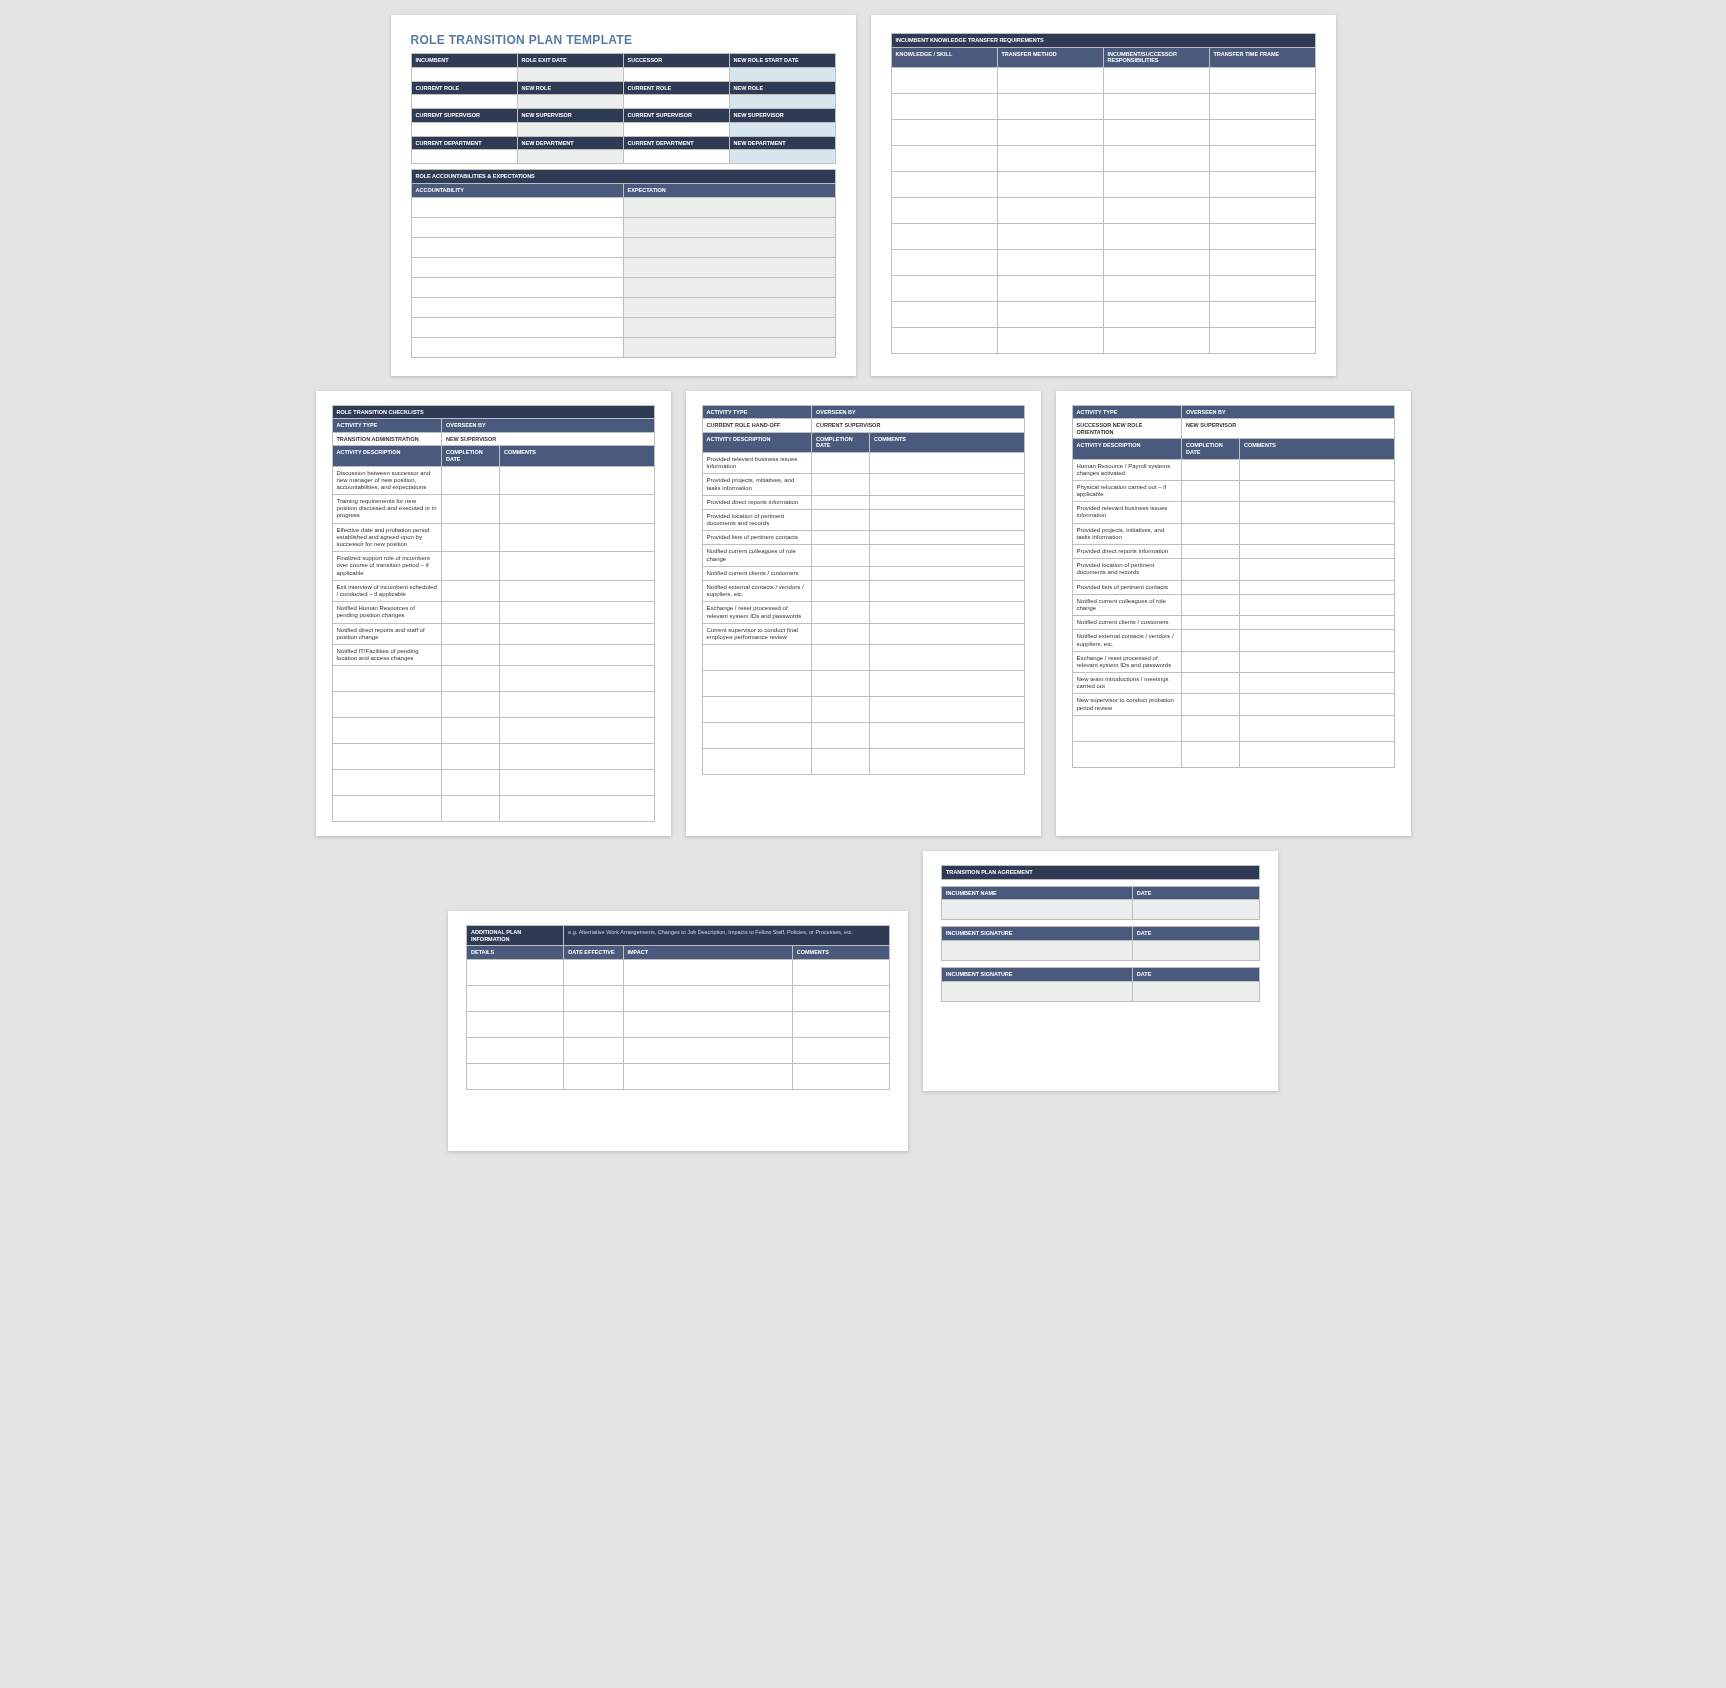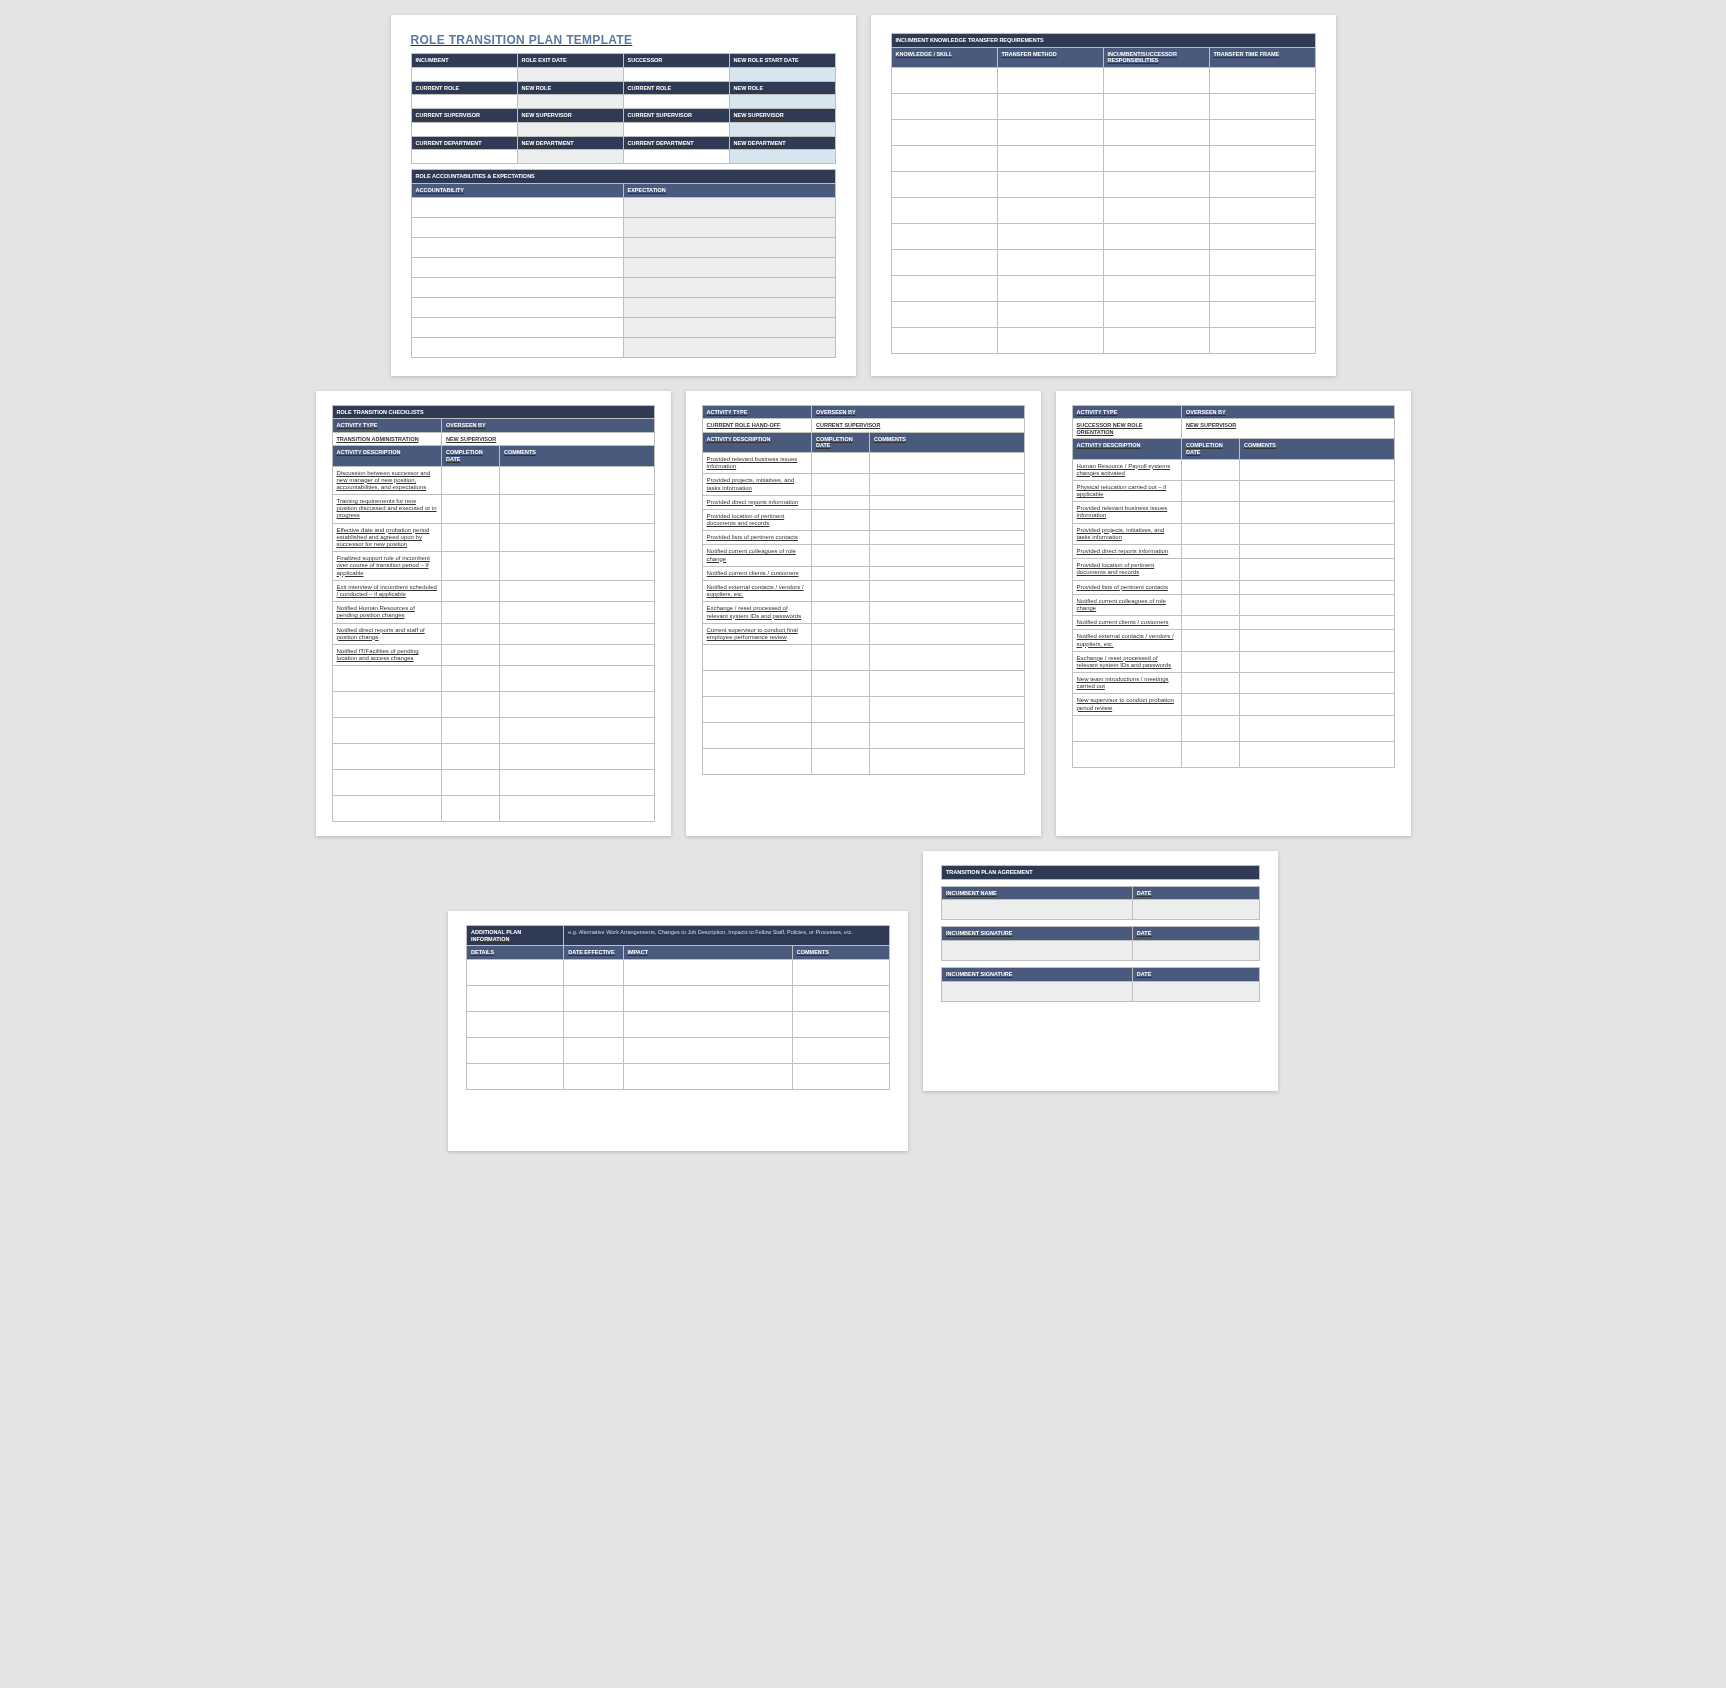--- a/index.html
+++ b/index.html
@@ -9,21 +9,21 @@
     font-size: 7px;
     padding: 15px 10px;
     color: #333;
   }
   .pages-row { display:flex; justify-content:center; gap:15px; margin-bottom:15px; }
   .page {
     background:#fff;
     position:relative;
     box-shadow:0 1px 4px rgba(0,0,0,.2);
   }
-  .page-inner { padding:18px 20px;text-decoration:underline; }
+  .page-inner { padding:18px 20px; }
   .p-top { width:465px; min-height:345px; }
   .p-mid { width:355px; min-height:432px; }
   .p-mid .page-inner { padding:14px 16px; }
   .p-low { width:460px; min-height:240px; }
   .p-low .page-inner { padding:14px 18px; }
   .p-low2 { width:355px; min-height:240px; }
   .p-low2 .page-inner { padding:14px 18px; }
 
   .title {
     font-size:12px; font-weight:bold; letter-spacing:.3px;

